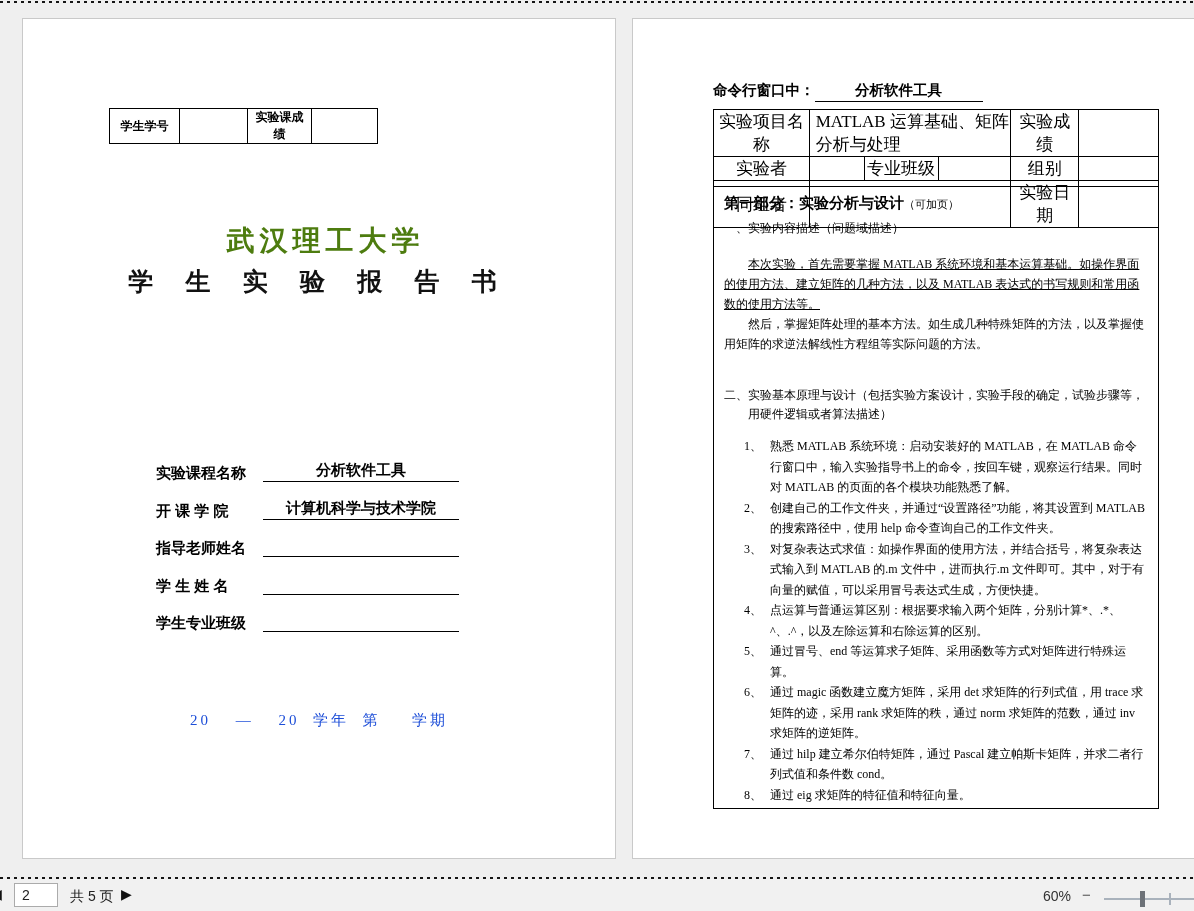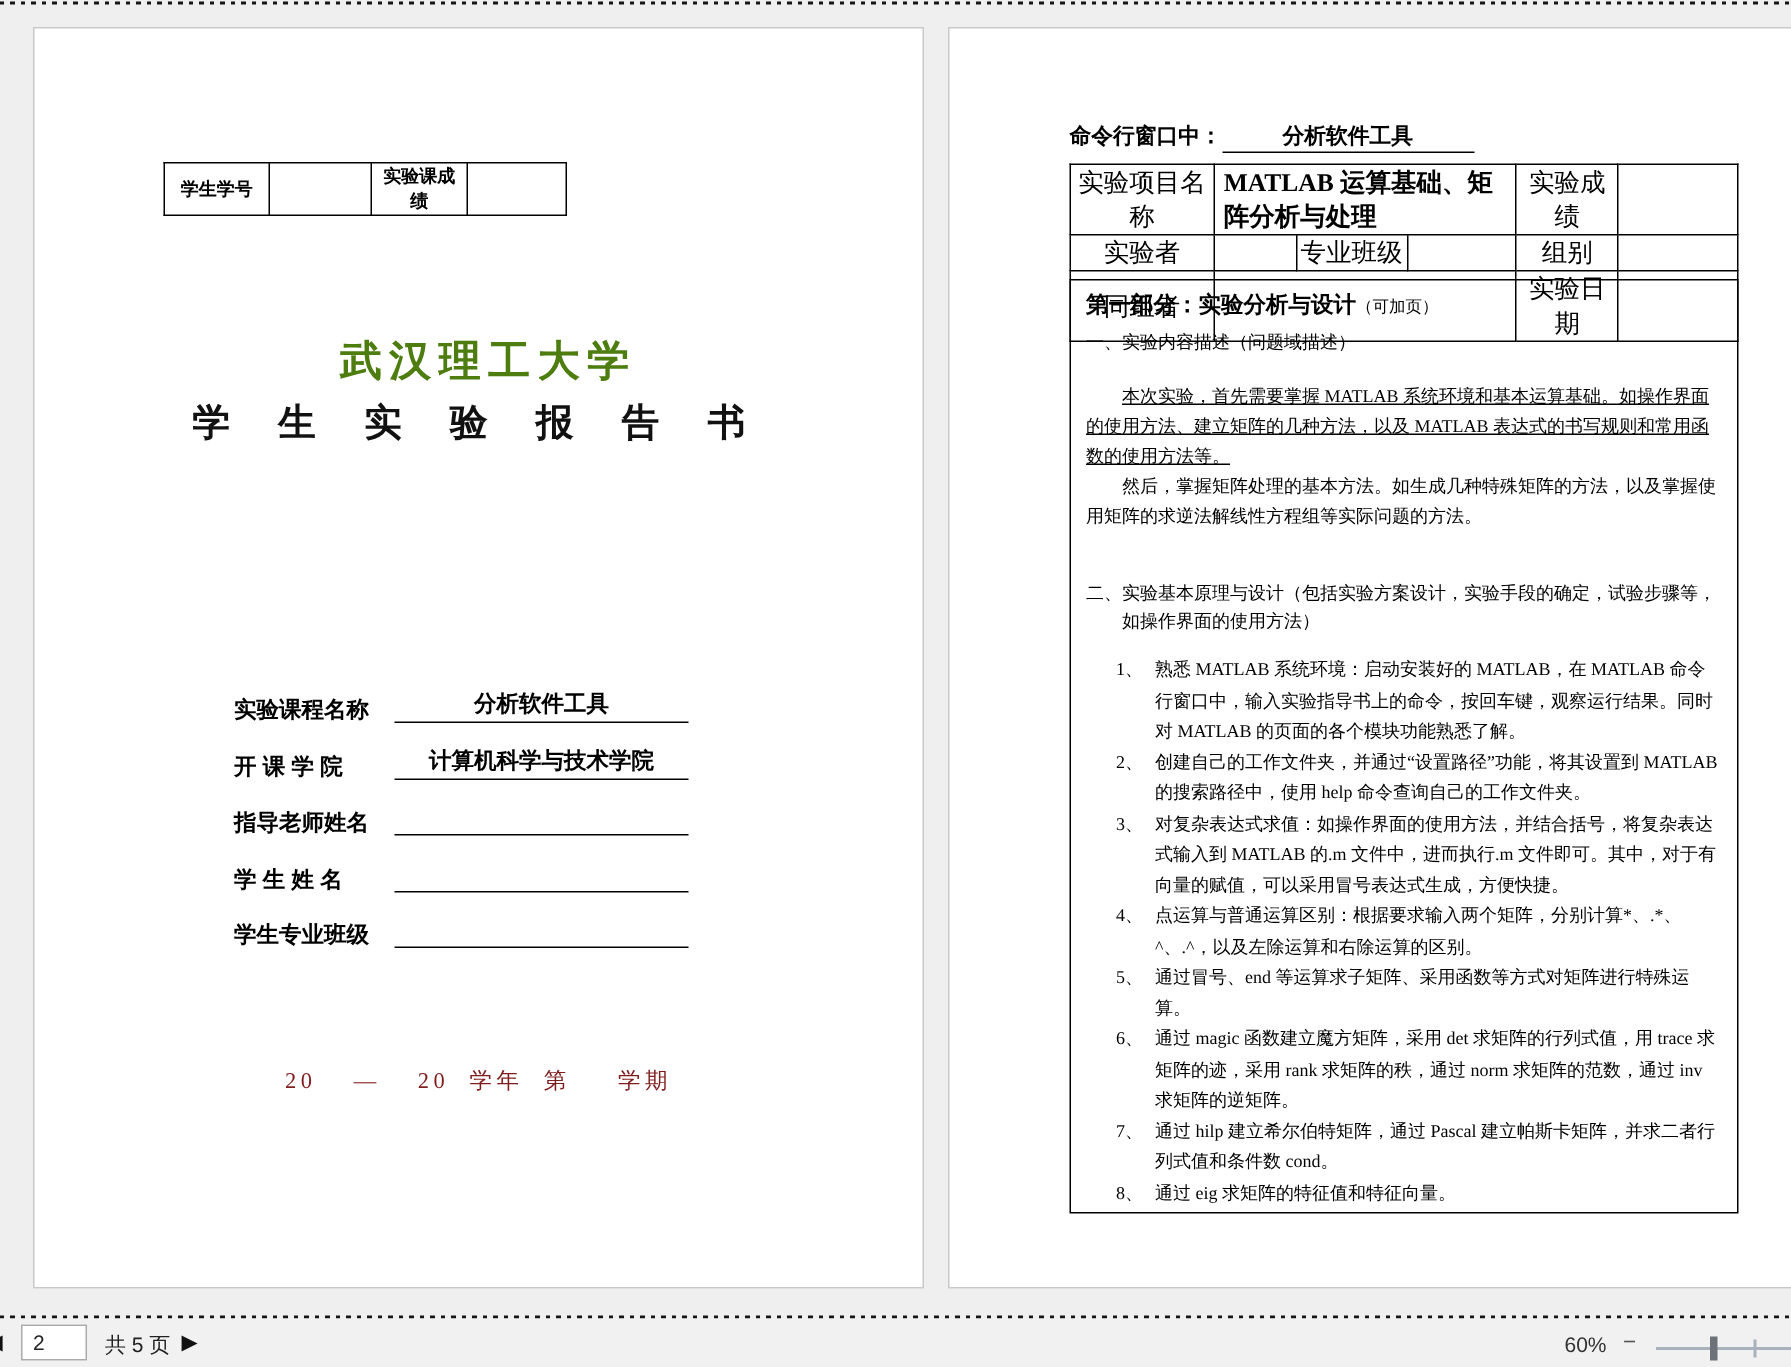--- a/index.html
+++ b/index.html
@@ -29,33 +29,33 @@
 
   .fields { position:absolute; left:133px; top:437px; width:330px; }
   .frow { position:relative; height:37.5px; }
   .flabel { position:absolute; left:0; top:8px; font-family:"Liberation Sans", sans-serif;
             font-weight:bold; font-size:15px; white-space:pre; color:#000; }
   .fline { position:absolute; left:107px; top:0; width:196px; height:26px;
            border-bottom:1.5px solid #000; text-align:center;
            font-family:"Liberation Sans", sans-serif; font-weight:bold; font-size:15px; line-height:28px; }
 
   .term { position:absolute; left:0; top:692px; width:100%; text-align:center;
-          font-size:15px; letter-spacing:3px; color:#7f1d1d; white-space:pre; }
+          font-size:15px; letter-spacing:3px; color:#1d4ed8; white-space:pre; }
 
   
   .p2-content { position:absolute; left:80px; top:0; width:446px; }
 
   .course-line { position:absolute; top:62px; left:0; font-family:"Liberation Sans", sans-serif;
                  font-weight:bold; font-size:14.5px; }
   .course-underline { display:inline-block; width:168px; border-bottom:1.5px solid #000;
                       text-align:center; padding-bottom:1px; }
 
   .info-table { position:absolute; top:90px; left:0; border-collapse:collapse; font-size:17px; }
   .info-table td { border:1px solid #000; height:23px; text-align:center; vertical-align:middle; }
-  .info-table td.val-left { text-align:left; padding-left:6px;font-weight:bold; }
+  .info-table td.val-left { text-align:left; padding-left:6px; }
 
   .bigbox { position:absolute; top:167px; left:0; width:446px; height:623px;
             border:1.5px solid #000; padding:7px 10px; overflow:hidden; }
   .part1 { font-family:"Liberation Sans", sans-serif; font-weight:bold; font-size:15px; color:#000; }
   .part1 .note { font-weight:normal; font-size:11px; }
   .sec-title { font-size:12px; margin-top:6px; color:#000; padding-left:2em; text-indent:-2em; line-height:19px; }
   .para { font-size:12px; line-height:20px; text-indent:2em; color:#000; }
   .p-first { margin-top:16px;text-decoration:underline; }
   .sec2 { margin-top:32px; }
   .steps { margin-top:12px; padding-left:20px; }
@@ -169,21 +169,21 @@
 
       <div class="bigbox">
         <div class="part1">
           <span>第一部分：实验分析与设计</span><span class="note">（可加页）</span>
         </div>
 
         <div class="sec-title">一、实验内容描述（问题域描述）</div>
         <div class="para p-first">本次实验，首先需要掌握 MATLAB 系统环境和基本运算基础。如操作界面的使用方法、建立矩阵的几种方法，以及 MATLAB 表达式的书写规则和常用函数的使用方法等。</div>
         <div class="para">然后，掌握矩阵处理的基本方法。如生成几种特殊矩阵的方法，以及掌握使用矩阵的求逆法解线性方程组等实际问题的方法。</div>
 
-        <div class="sec-title sec2">二、实验基本原理与设计（包括实验方案设计，实验手段的确定，试验步骤等，如操作界面的使用方法）</div>
+        <div class="sec-title sec2">二、实验基本原理与设计（包括实验方案设计，实验手段的确定，试验步骤等，用硬件逻辑或者算法描述）</div>
 
         <div class="steps">
           <div class="step">
               <span class="n">1、</span>
               <span class="t">熟悉 MATLAB 系统环境：启动安装好的 MATLAB，在 MATLAB 命令行窗口中，输入实验指导书上的命令，按回车键，观察运行结果。同时对 MATLAB 的页面的各个模块功能熟悉了解。</span>
             </div>
           <div class="step">
               <span class="n">2、</span>
               <span class="t">创建自己的工作文件夹，并通过“设置路径”功能，将其设置到 MATLAB 的搜索路径中，使用 help 命令查询自己的工作文件夹。</span>
             </div>

